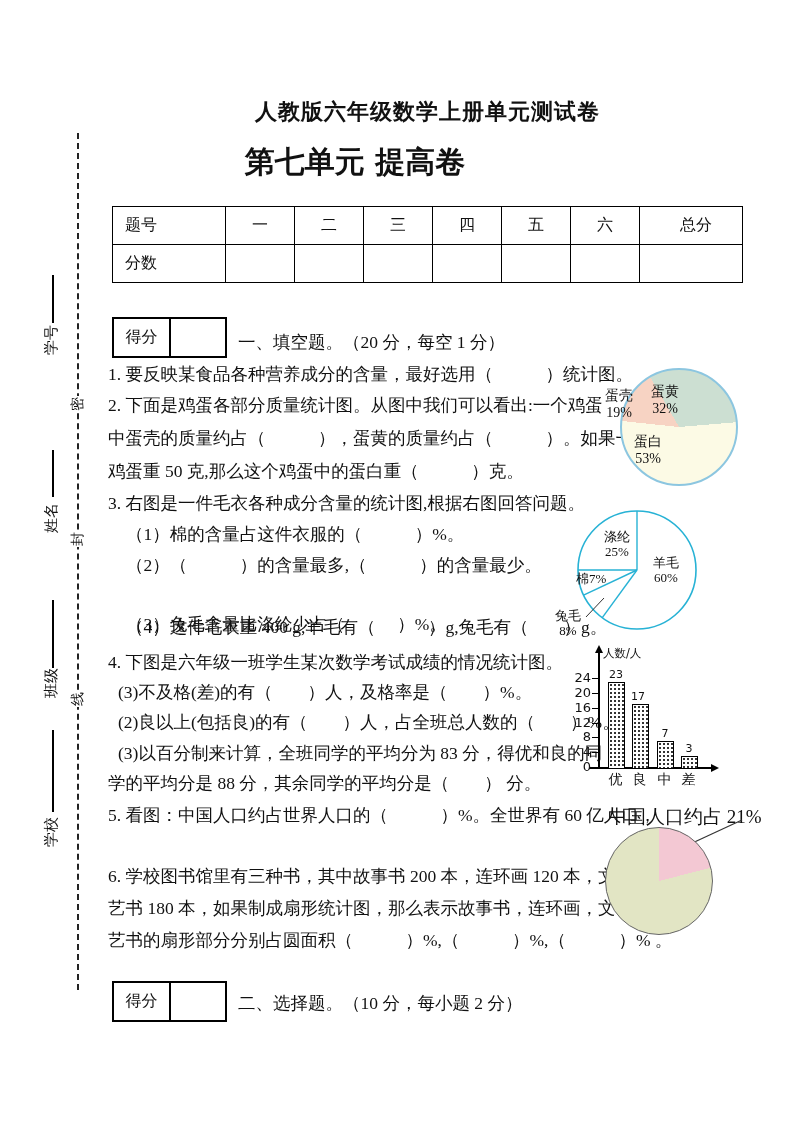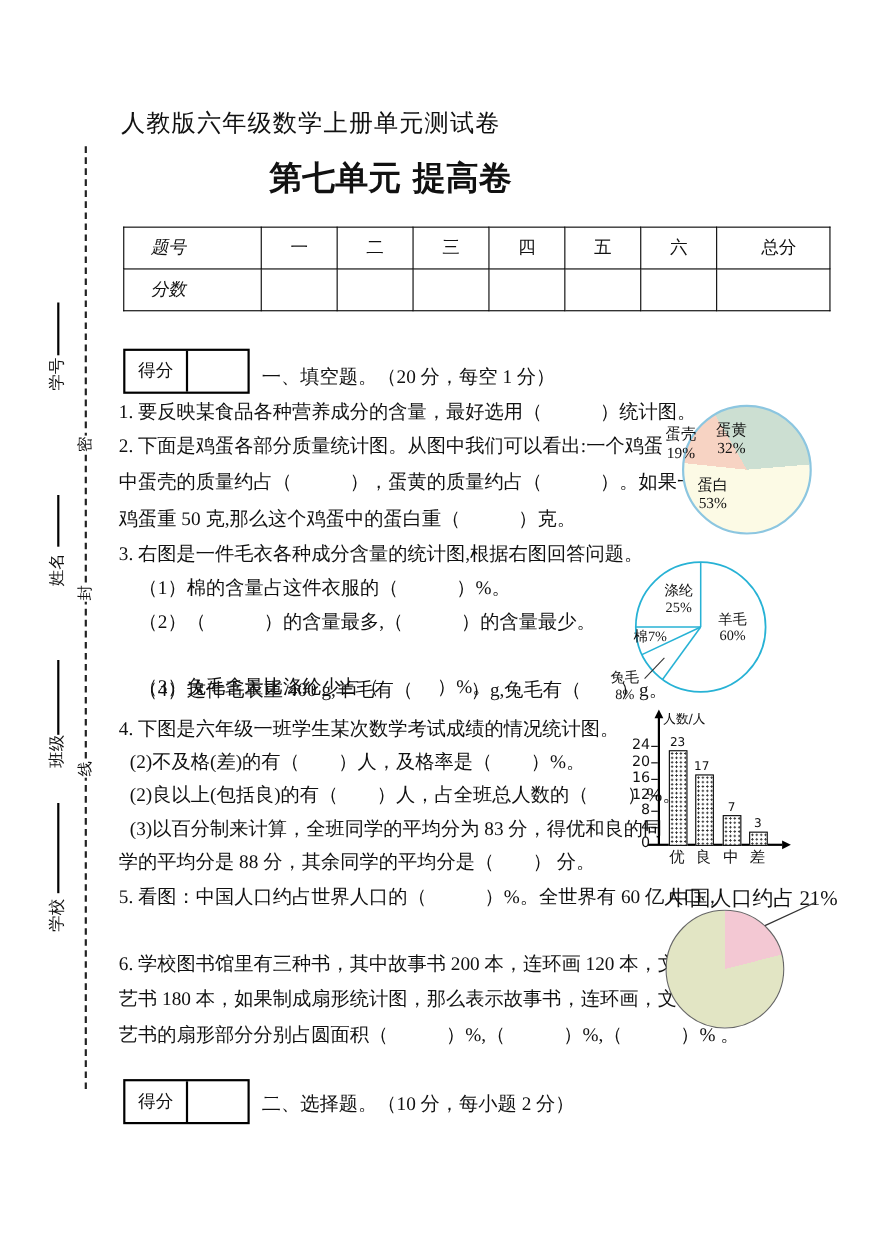--- a/index.html
+++ b/index.html
@@ -1,26 +1,26 @@
 <!DOCTYPE html>
 <html><head>
 <meta charset="utf-8">
 <style>
   html,body{margin:0;padding:0;background:#fff;}
   #paper{position:relative;width:793px;height:1122px;background:#fff;overflow:hidden;
          font-family:"Liberation Serif","DejaVu Serif",serif;color:#111;}
-  .t-main{position:absolute;left:110px;top:97px;width:490px;text-align:left;
-          font-size:22px;font-weight:normal;letter-spacing:1px;}
+  .t-main{position:absolute;left:110px;top:97px;width:490px;text-align:right;
+          font-size:22px;font-weight:bold;letter-spacing:1px;}
   .t-sub{position:absolute;left:110px;top:142px;width:490px;text-align:center;
          font-size:30px;font-weight:bold;font-family:"DejaVu Sans","Liberation Sans",sans-serif;}
   
   table.score{position:absolute;left:112px;top:206px;border-collapse:collapse;table-layout:fixed;}
   table.score td,table.score th{border:1.8px solid #000;height:37px;font-weight:normal;
          font-size:16px;padding:0;vertical-align:middle;}
-  table.score .c0{width:100px;text-align:left;padding-left:24px;font-style:italic;}
+  table.score .c0{width:100px;text-align:left;padding-left:12px;}
   table.score .cn{width:68px;text-align:center;}
   table.score .c7{width:92px;text-align:center;padding-left:10px;}
   
   .scorebox{position:absolute;left:112px;width:111px;height:37px;border:2px solid #000;display:flex;}
   .scorebox .lab{width:55px;border-right:2px solid #000;display:flex;align-items:center;
                  justify-content:center;font-size:16px;}
   .scorebox .blank{flex:1;}
   .sechead{position:absolute;white-space:nowrap;font-size:17.5px;}
   
   .line{position:absolute;white-space:nowrap;font-size:17.5px;}
@@ -108,21 +108,21 @@
   <div class="line" style="left:108px;top:362px">1. 要反映某食品各种营养成分的含量，最好选用（　　　）统计图。</div>
   <div class="line" style="left:108px;top:393px">2. 下面是鸡蛋各部分质量统计图。从图中我们可以看出:一个鸡蛋</div>
   <div class="line" style="left:108px;top:426px">中蛋壳的质量约占（　　　），蛋黄的质量约占（　　　）。如果一个</div>
   <div class="line" style="left:108px;top:459px">鸡蛋重 50 克,那么这个鸡蛋中的蛋白重（　　　）克。</div>
   <div class="line" style="left:108px;top:491px">3. 右图是一件毛衣各种成分含量的统计图,根据右图回答问题。</div>
   <div class="line" style="left:126px;top:522px">（1）棉的含量占这件衣服的（　　　）%。</div>
   <div class="line" style="left:126px;top:553px">（2）（　　　）的含量最多,（　　　）的含量最少。</div>
   <div class="line" style="left:126px;top:612px">（3）兔毛含量比涤纶少占（　　　）%。</div>
   <div class="line" style="left:126px;top:615px">（4）这件毛衣重 400 g,羊毛有（　　　）g,兔毛有（　　）g。</div>
   <div class="line" style="left:108px;top:650px">4. 下图是六年级一班学生某次数学考试成绩的情况统计图。</div>
-  <div class="line" style="left:118px;top:680px">(2)不及格(差)的有（　　）人，及格率是（　　）%。</div>
+  <div class="line" style="left:118px;top:680px">(3)不及格(差)的有（　　）人，及格率是（　　）%。</div>
   <div class="line" style="left:118px;top:710px">(2)良以上(包括良)的有（　　）人，占全班总人数的（　　）%。</div>
   <div class="line" style="left:118px;top:741px">(3)以百分制来计算，全班同学的平均分为 83 分，得优和良的同</div>
   <div class="line" style="left:108px;top:771px">学的平均分是 88 分，其余同学的平均分是（　　） 分。</div>
   <div class="line" style="left:108px;top:803px">5. 看图：中国人口约占世界人口的（　　　）%。全世界有 60 亿人口，</div>
   <div class="line" style="left:108px;top:864px">6. 学校图书馆里有三种书，其中故事书 200 本，连环画 120 本，文</div>
   <div class="line" style="left:108px;top:896px">艺书 180 本，如果制成扇形统计图，那么表示故事书，连环画，文</div>
   <div class="line" style="left:108px;top:928px">艺书的扇形部分分别占圆面积（　　　）%,（　　　）%,（　　　）%  。</div>
 
   <div class="pie" id="egg-pie" style="left: 620px; top: 368px; width: 114px; height: 114px; border: 2px solid rgb(140, 198, 224); background: conic-gradient(from -30deg, rgb(204, 223, 210) 0deg, rgb(204, 223, 210) 115.2deg, rgb(252, 250, 229) 115.2deg, rgb(252, 250, 229) 306deg, rgb(247, 211, 195) 306deg, rgb(247, 211, 195) 360deg);"></div>
   <div class="pielabel" style="left:596px;top:387px;width:46px">

